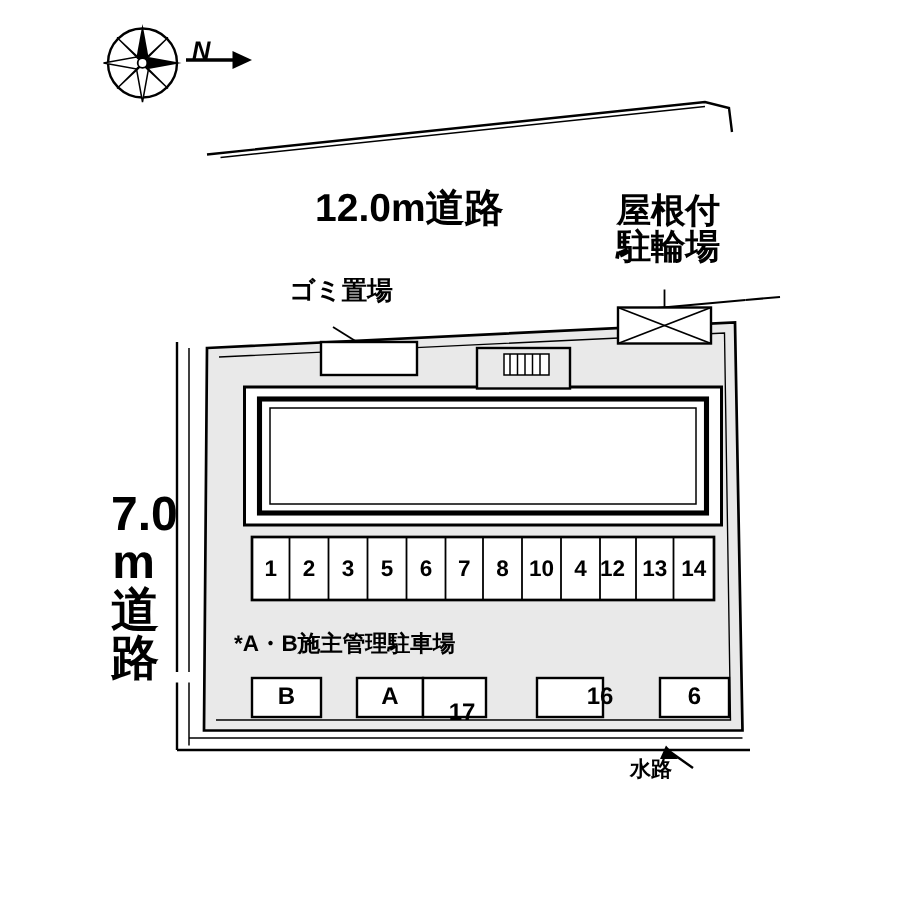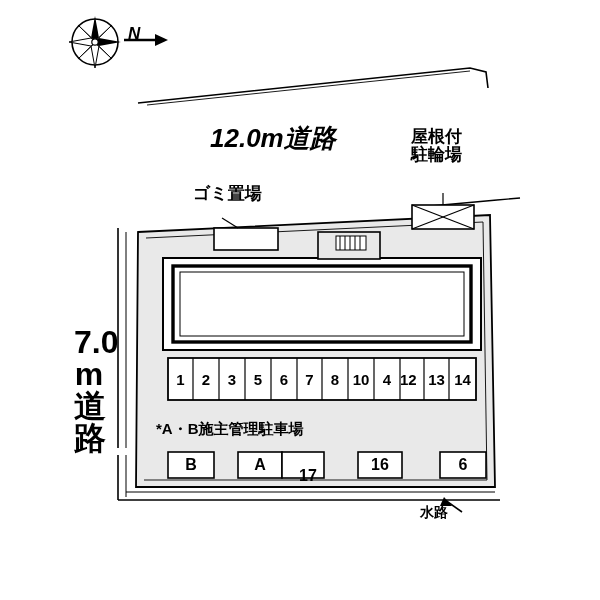--- a/index.html
+++ b/index.html
@@ -54,35 +54,34 @@
   }
   .note {
     position: absolute;
     color: #000000;
     font-weight: bold;
     font-size: 15px;
     white-space: nowrap;
   }
   .road-top {
     font-size: 26px;
-    font-style: italic;
   }
   .road-left {
     font-size: 32px;
     width: 30px;
     left: 74px;
     top: 326px;
   }
   .gomi {
     font-size: 17px;
     left: 193px;
     top: 185px;
   }
   .yane {
-    font-size: 17px;
+    font-size: 23px;
     left: 411px;
     top: 128px;
     text-align: left;
   }
   .suiro {
     font-size: 14px;
     left: 420px;
     top: 505px;
   }
   .n-mark {
@@ -230,16 +229,16 @@
   <div class="stall-num" style="left:322px; top:372px; width:26px;">8</div>
   <div class="stall-num" style="left:348px; top:372px; width:26px;">10</div>
   <div class="stall-num" style="left:374px; top:372px; width:26px;">4</div>
   <div class="stall-num" style="left:400px; top:372px; width:14px;">12</div>
   <div class="stall-num" style="left:424px; top:372px; width:25px;">13</div>
   <div class="stall-num" style="left:449px; top:372px; width:27px;">14</div>
 
   <div class="bay-lbl" style="left:168px; top:457px; width:46px;">B</div>
   <div class="bay-lbl" style="left:238px; top:457px; width:44px;">A</div>
   <div class="bay-lbl" style="left:282px; top:468px; width:52px;">17</div>
-  <div class="bay-lbl" style="left:358px; top:457px; width:44px;">16</div>
+  <div class="bay-lbl" style="left:378px; top:457px; width:44px;">16</div>
   <div class="bay-lbl" style="left:440px; top:457px; width:46px;">6</div>
 
 </div>
 
 </body></html>

